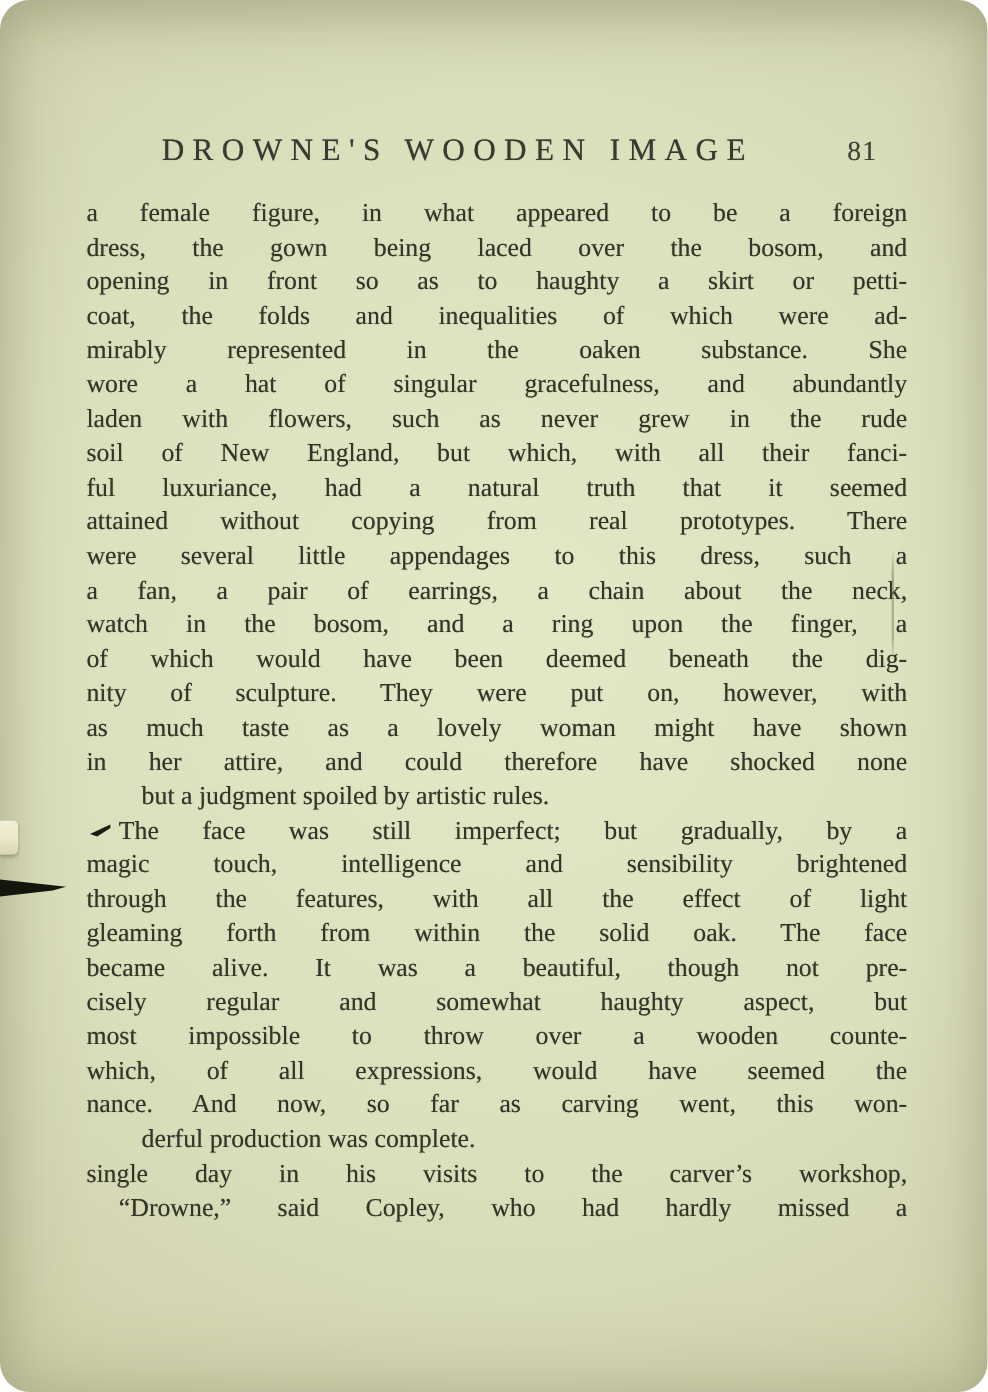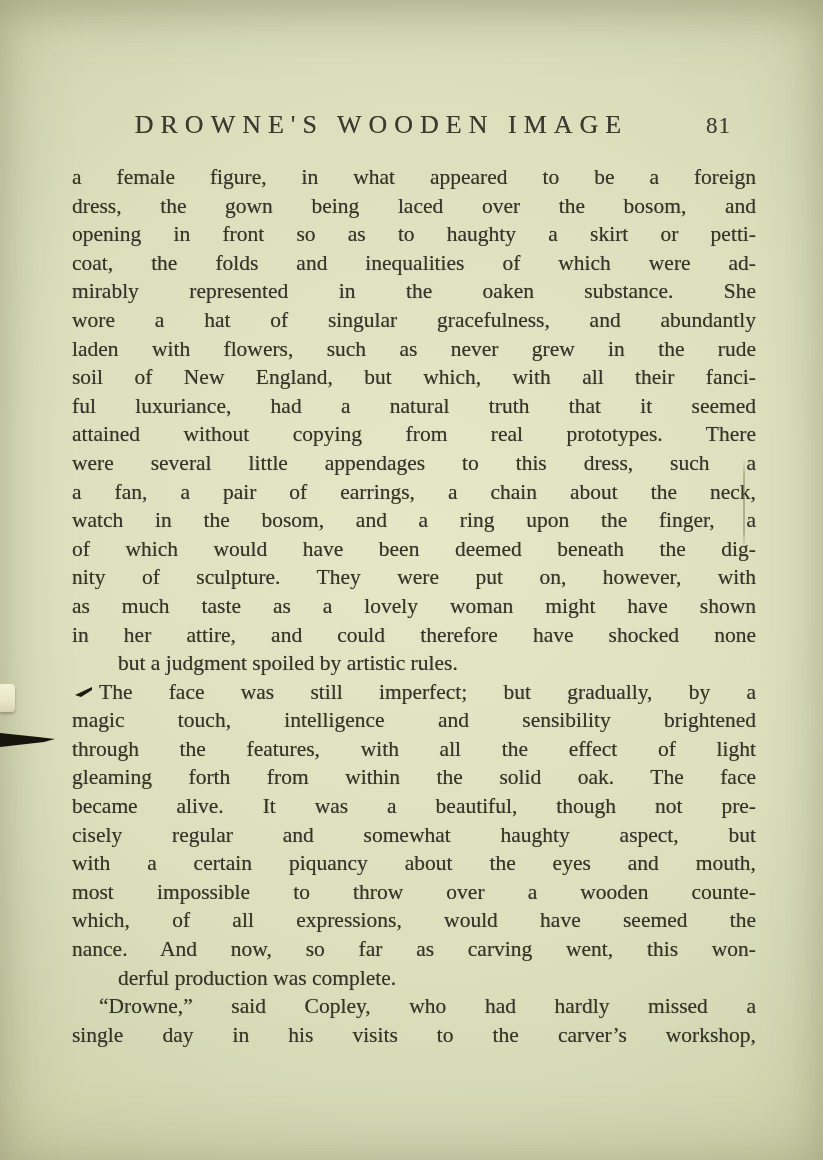--- a/index.html
+++ b/index.html
@@ -4,20 +4,21 @@
 <style>
   html,body{margin:0;padding:0;}
   .page{
     position:relative;
     width:823px;height:1160px;
     overflow:hidden;
     background:
       radial-gradient(115% 85% at 52% 46%, #e4e8c7 0%, #dbdfbc 45%, #cfd1ab 75%, #c2c299 100%);
     box-shadow: inset 0 0 70px rgba(95,95,60,.28), inset 0 14px 30px rgba(110,108,70,.18);
     font-family:"Liberation Serif","DejaVu Serif",serif;
+    border-radius:25px;
   }
   .header{position:absolute;top:110px;left:0;width:100%;height:34px;}
   .title{
     position:absolute;left:0;right:60px;text-align:center;
     font-size:26px;letter-spacing:7px;color:#3a3b30;
     text-shadow:0 0 .6px rgba(58,59,48,.7);
     white-space:nowrap;
   }
   .pagenum{
     position:absolute;right:92px;top:3px;
@@ -79,27 +80,26 @@
       <div class="tline just">in her attire, and could therefore have shocked none</div>
       <div class="tline nojust">but a judgment spoiled by artistic rules.</div>
       <div class="tline just indent">The face was still imperfect; but gradually, by a<svg class="tickmark" viewBox="0 0 22 16">
           <polygon points="1,11 18,3 18,6 7,13" fill="#1b1b13"></polygon>
         </svg></div>
       <div class="tline just">magic touch, intelligence and sensibility brightened</div>
       <div class="tline just">through the features, with all the effect of light</div>
       <div class="tline just">gleaming forth from within the solid oak. The face</div>
       <div class="tline just">became alive. It was a beautiful, though not pre-</div>
       <div class="tline just">cisely regular and somewhat haughty aspect, but</div>
-      <div class="tline just">with a certain piquancy about the eyes and mouth,</div>
       <div class="tline just">most impossible to throw over a wooden counte-</div>
       <div class="tline just">which, of all expressions, would have seemed the</div>
       <div class="tline just">nance. And now, so far as carving went, this won-</div>
       <div class="tline nojust">derful production was complete.</div>
+      <div class="tline just">single day in his visits to the carver’s workshop,</div>
       <div class="tline just indent">“Drowne,” said Copley, who had hardly missed a</div>
-      <div class="tline just">single day in his visits to the carver’s workshop,</div>
     </div>
 
   <div class="notch"></div>
 
   <svg class="penmark" viewBox="0 0 60 22">
     <polygon points="0,3 38,7 55,9 44,12 0,17" fill="#15150e"></polygon>
   </svg>
 
   <div class="crease"></div>
 

